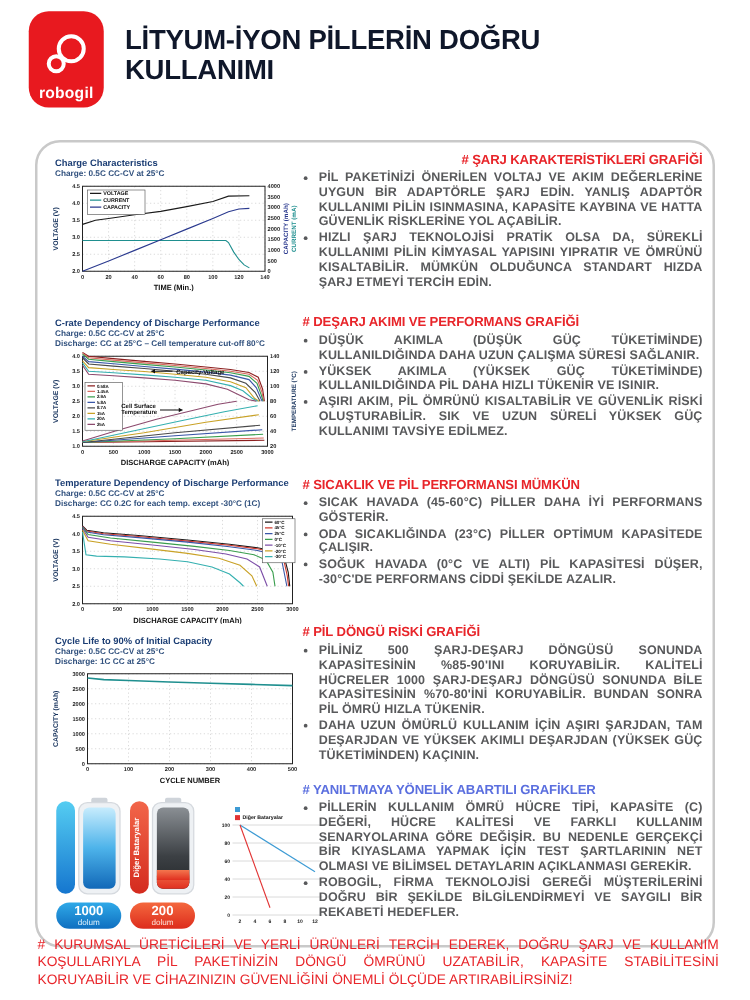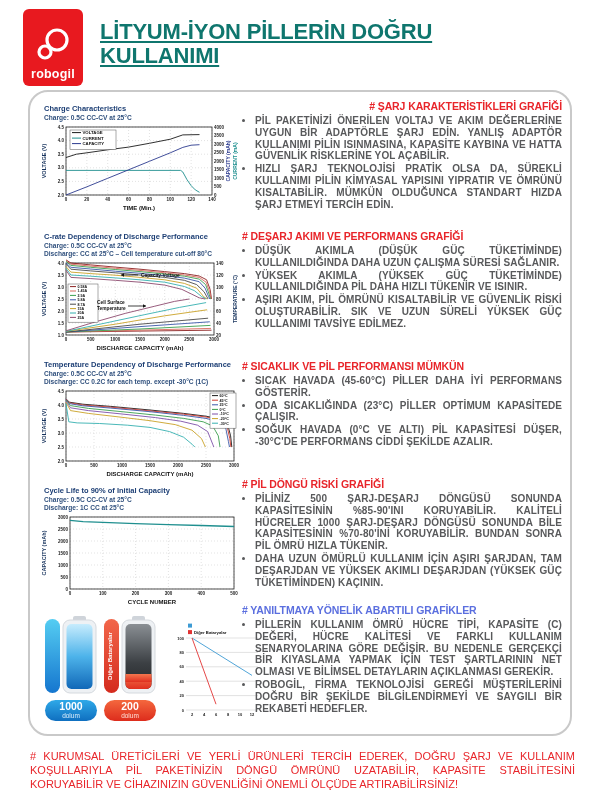--- a/index.html
+++ b/index.html
@@ -1,26 +1,26 @@
 <!DOCTYPE html>
 <html><head>
 <meta charset="utf-8">
 <style>
   html,body{margin:0;padding:0;}
   body{width:600px;height:800px;background:#ffffff;position:relative;
        font-family:"Liberation Sans",sans-serif;overflow:hidden;}
   
   .logo{position:absolute;left:23px;top:9px;width:60px;height:77px;background:#e8191f;
-        border-radius:6px;display:flex;flex-direction:column;align-items:center;
+        border-radius:16px;display:flex;flex-direction:column;align-items:center;
         justify-content:flex-end;padding-bottom:5px;box-sizing:border-box;}
   .logo-text{color:#fff;font-weight:bold;font-size:12.5px;letter-spacing:.2px;}
-  .page-title{position:absolute;left:100px;top:20px;width:440px;color:#0f766e;
-        font-weight:bold;font-size:22px;line-height:1.1;letter-spacing:-.2px;text-decoration:underline;}
+  .page-title{position:absolute;left:100px;top:20px;width:440px;color:#0f172a;
+        font-weight:bold;font-size:22px;line-height:1.1;letter-spacing:-.2px;}
   
-  .card{position:absolute;left:28px;top:90px;width:544px;height:646px;background:#fff;
+  .card{position:absolute;left:28px;top:112px;width:544px;height:646px;background:#fff;
         border:2px solid #c9c9c9;border-radius:20px;box-sizing:border-box;}
   .chart-block{position:absolute;left:10px;width:202px;}
   .c-title{font-size:7.5px;font-weight:bold;color:#1c3e74;margin:0 0 1px 4px;}
   .c-sub{font-size:6.6px;font-weight:bold;color:#31517e;margin:0 0 1px 4px;}
   .c-svg{margin-top:2px;}
   .right-col-section{position:absolute;left:212px;width:320px;}
   .sec-heading{font-size:10.5px;font-weight:bold;margin:0 0 3px 0;letter-spacing:-.1px;}
   .sec-list{margin:0;padding-left:13px;}
   .sec-list li{font-size:10px;font-weight:bold;color:#58595b;text-align:justify;
         line-height:1.18;letter-spacing:.1px;margin-bottom:1px;}

